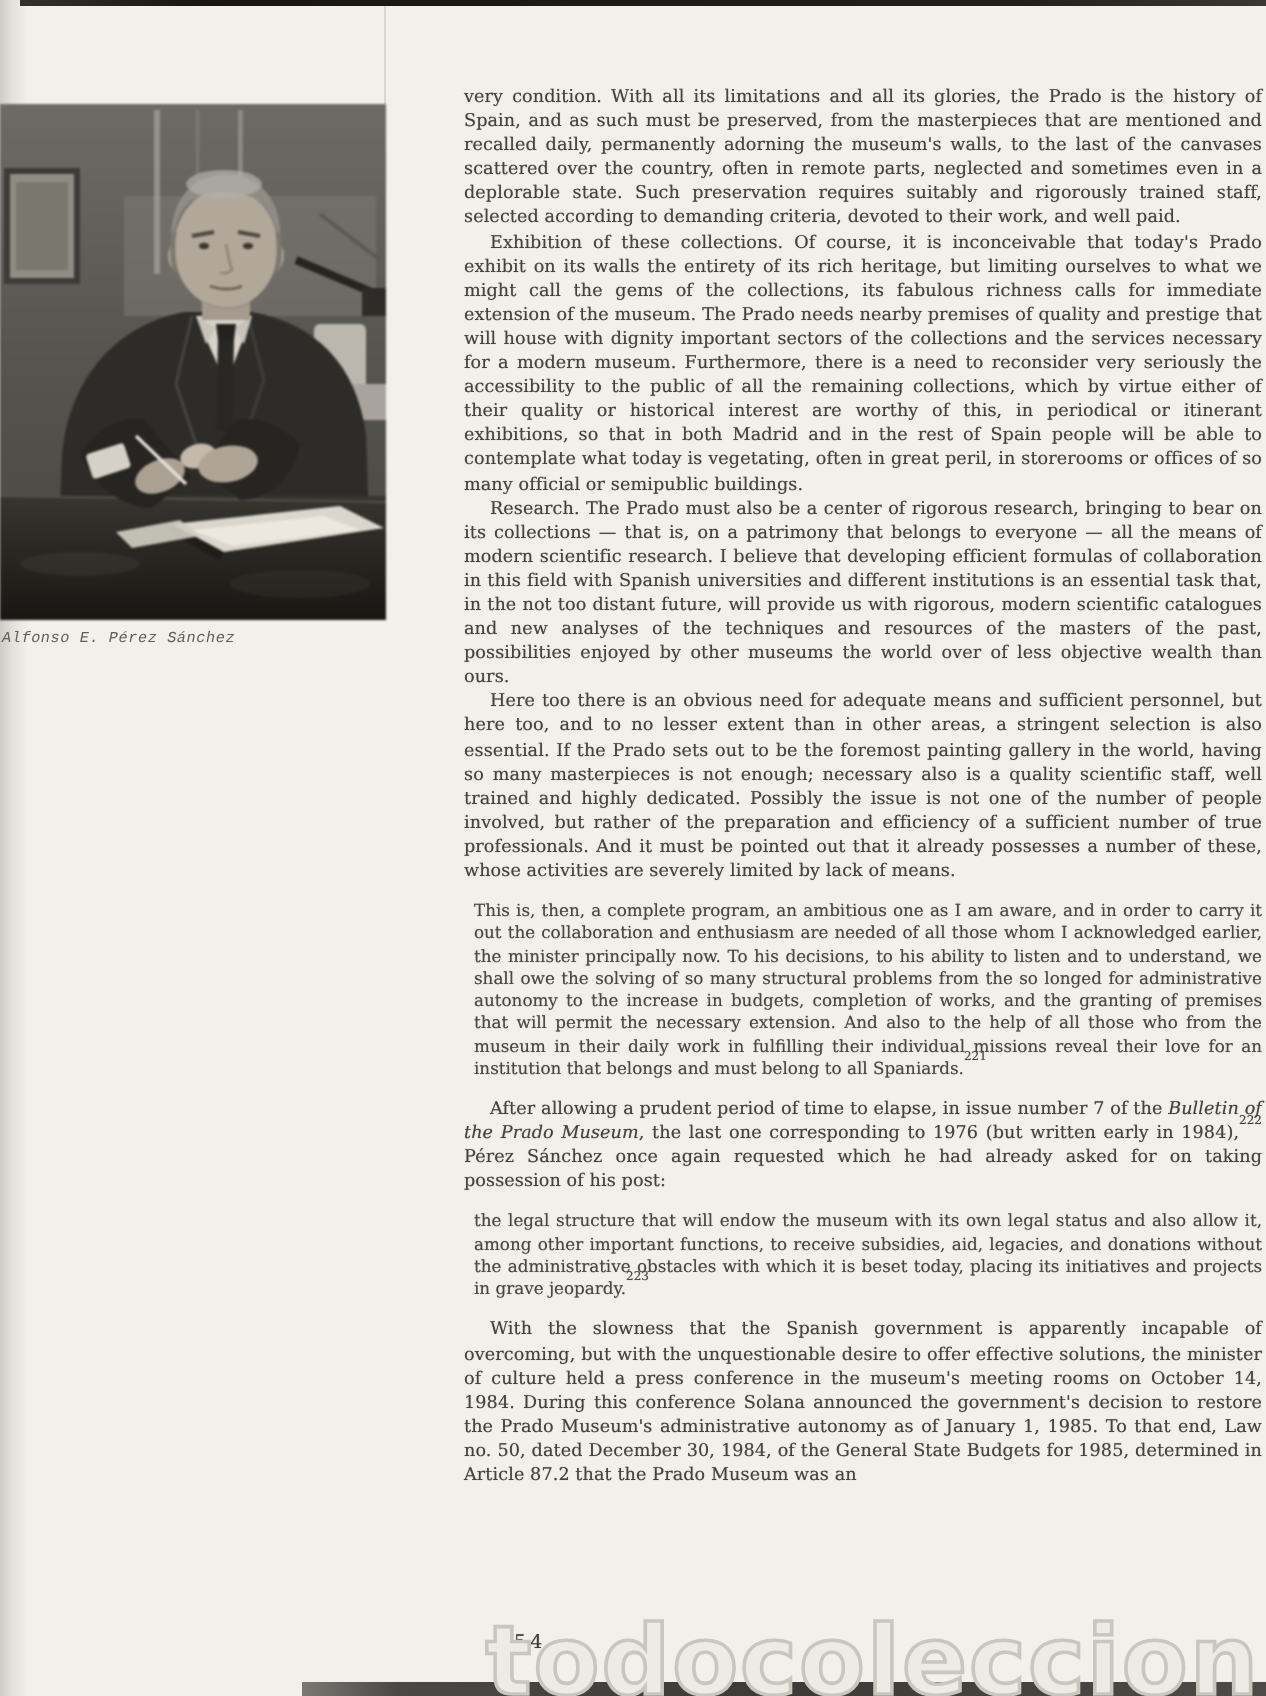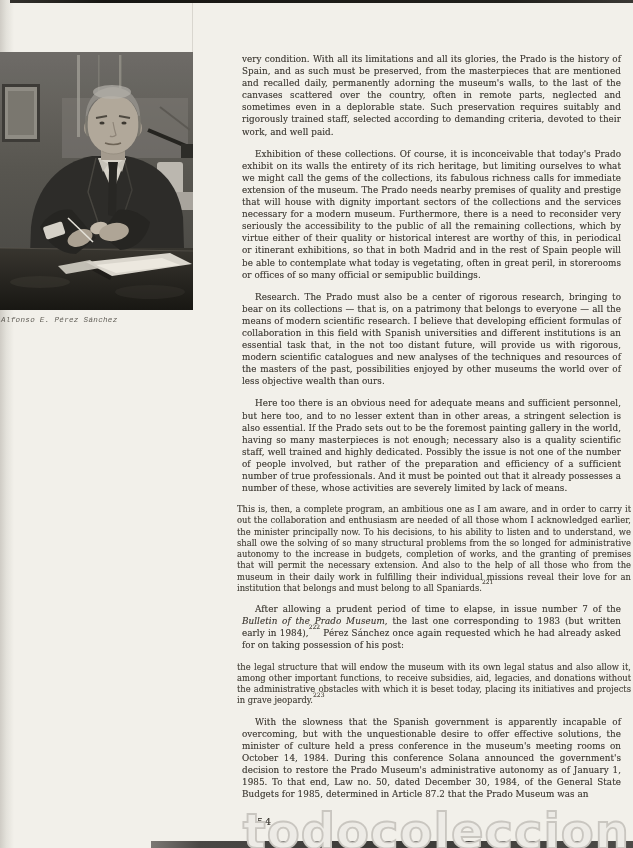--- a/index.html
+++ b/index.html
@@ -40,21 +40,21 @@
     position:absolute; left:1px; top:316px; width:190px;
     font-style:italic; font-size:7.6px; letter-spacing:0.3px;
     color:#615e57; z-index:2;font-family:Liberation Mono, monospace;
   }
   
   .text-col {
     position:absolute; left:232px; top:43px; width:399px;
     color:#46423c; z-index:2;
   }
   p.body {
-    margin:10px; font-size:8.8px; line-height:12.1px;
+    margin:0; font-size:8.8px; line-height:12.1px;
     text-align:justify; text-shadow:0 0 0.45px rgba(70,64,55,0.55);
     letter-spacing:0.05px;
   }
   p.indent { text-indent:13px; }
   p.sect { margin-top:7px; }
   p.after-quote { margin-top:9px; }
   blockquote.quote {
     margin:8px 0 9px 5px; padding:0;
     font-size:8.4px; line-height:11.25px; text-align:justify;
     color:#4b473f; text-shadow:0 0 0.45px rgba(75,70,60,0.5);
@@ -160,20 +160,20 @@
 </figure>
 
 <div class="caption">Alfonso E. Pérez Sánchez</div>
 
 <main class="text-col">
   <p class="body">very condition. With all its limitations and all its glories, the Prado is the history of Spain, and as such must be preserved, from the masterpieces that are mentioned and recalled daily, permanently adorning the museum's walls, to the last of the canvases scattered over the country, often in remote parts, neglected and sometimes even in a deplorable state. Such preservation requires suitably and rigorously trained staff, selected according to demanding criteria, devoted to their work, and well paid.</p>
   <p class="body indent">Exhibition of these collections. Of course, it is inconceivable that today's Prado exhibit on its walls the entirety of its rich heritage, but limiting ourselves to what we might call the gems of the collections, its fabulous richness calls for immediate extension of the museum. The Prado needs nearby premises of quality and prestige that will house with dignity important sectors of the collections and the services necessary for a modern museum. Furthermore, there is a need to reconsider very seriously the accessibility to the public of all the remaining collections, which by virtue either of their quality or historical interest are worthy of this, in periodical or itinerant exhibitions, so that in both Madrid and in the rest of Spain people will be able to contemplate what today is vegetating, often in great peril, in storerooms or offices of so many official or semipublic buildings.</p>
   <p class="body indent">Research. The Prado must also be a center of rigorous research, bringing to bear on its collections — that is, on a patrimony that belongs to everyone — all the means of modern scientific research. I believe that developing efficient formulas of collaboration in this field with Spanish universities and different institutions is an essential task that, in the not too distant future, will provide us with rigorous, modern scientific catalogues and new analyses of the techniques and resources of the masters of the past, possibilities enjoyed by other museums the world over of less objective wealth than ours.</p>
   <p class="body indent">Here too there is an obvious need for adequate means and sufficient personnel, but here too, and to no lesser extent than in other areas, a stringent selection is also essential. If the Prado sets out to be the foremost painting gallery in the world, having so many masterpieces is not enough; necessary also is a quality scientific staff, well trained and highly dedicated. Possibly the issue is not one of the number of people involved, but rather of the preparation and efficiency of a sufficient number of true professionals. And it must be pointed out that it already possesses a number of these, whose activities are severely limited by lack of means.</p>
   <blockquote class="quote"><span>This is, then, a complete program, an ambitious one as I am aware, and in order to carry it out the collaboration and enthusiasm are needed of all those whom I acknowledged earlier, the minister principally now. To his decisions, to his ability to listen and to understand, we shall owe the solving of so many structural problems from the so longed for administrative autonomy to the increase in budgets, completion of works, and the granting of premises that will permit the necessary extension. And also to the help of all those who from the museum in their daily work in fulfilling their individual missions reveal their love for an institution that belongs and must belong to all Spaniards.</span><sup class="fn">221</sup></blockquote>
-  <p class="body indent after-quote"><span>After allowing a prudent period of time to elapse, in issue number 7 of the </span><i>Bulletin of the Prado Museum</i><span>, the last one corresponding to 1983 (but written early in 1984),</span><sup class="fn">222</sup><span> Pérez Sánchez once again requested which he had already asked for on taking possession of his post:</span></p>
+  <p class="body indent after-quote"><span>After allowing a prudent period of time to elapse, in issue number 7 of the </span><i>Bulletin of the Prado Museum</i><span>, the last one corresponding to 1976 (but written early in 1984),</span><sup class="fn">222</sup><span> Pérez Sánchez once again requested which he had already asked for on taking possession of his post:</span></p>
   <blockquote class="quote"><span>the legal structure that will endow the museum with its own legal status and also allow it, among other important functions, to receive subsidies, aid, legacies, and donations without the administrative obstacles with which it is beset today, placing its initiatives and projects in grave jeopardy.</span><sup class="fn">223</sup></blockquote>
   <p class="body indent after-quote">With the slowness that the Spanish government is apparently incapable of overcoming, but with the unquestionable desire to offer effective solutions, the minister of culture held a press conference in the museum's meeting rooms on October 14, 1984. During this conference Solana announced the government's decision to restore the Prado Museum's administrative autonomy as of January 1, 1985. To that end, Law no. 50, dated December 30, 1984, of the General State Budgets for 1985, determined in Article 87.2 that the Prado Museum was an</p>
 </main>
 
 <div class="page-number">154</div>
 <div class="watermark">todocoleccion</div>
 <div class="bottom-bar"></div>
 
 </body></html>

